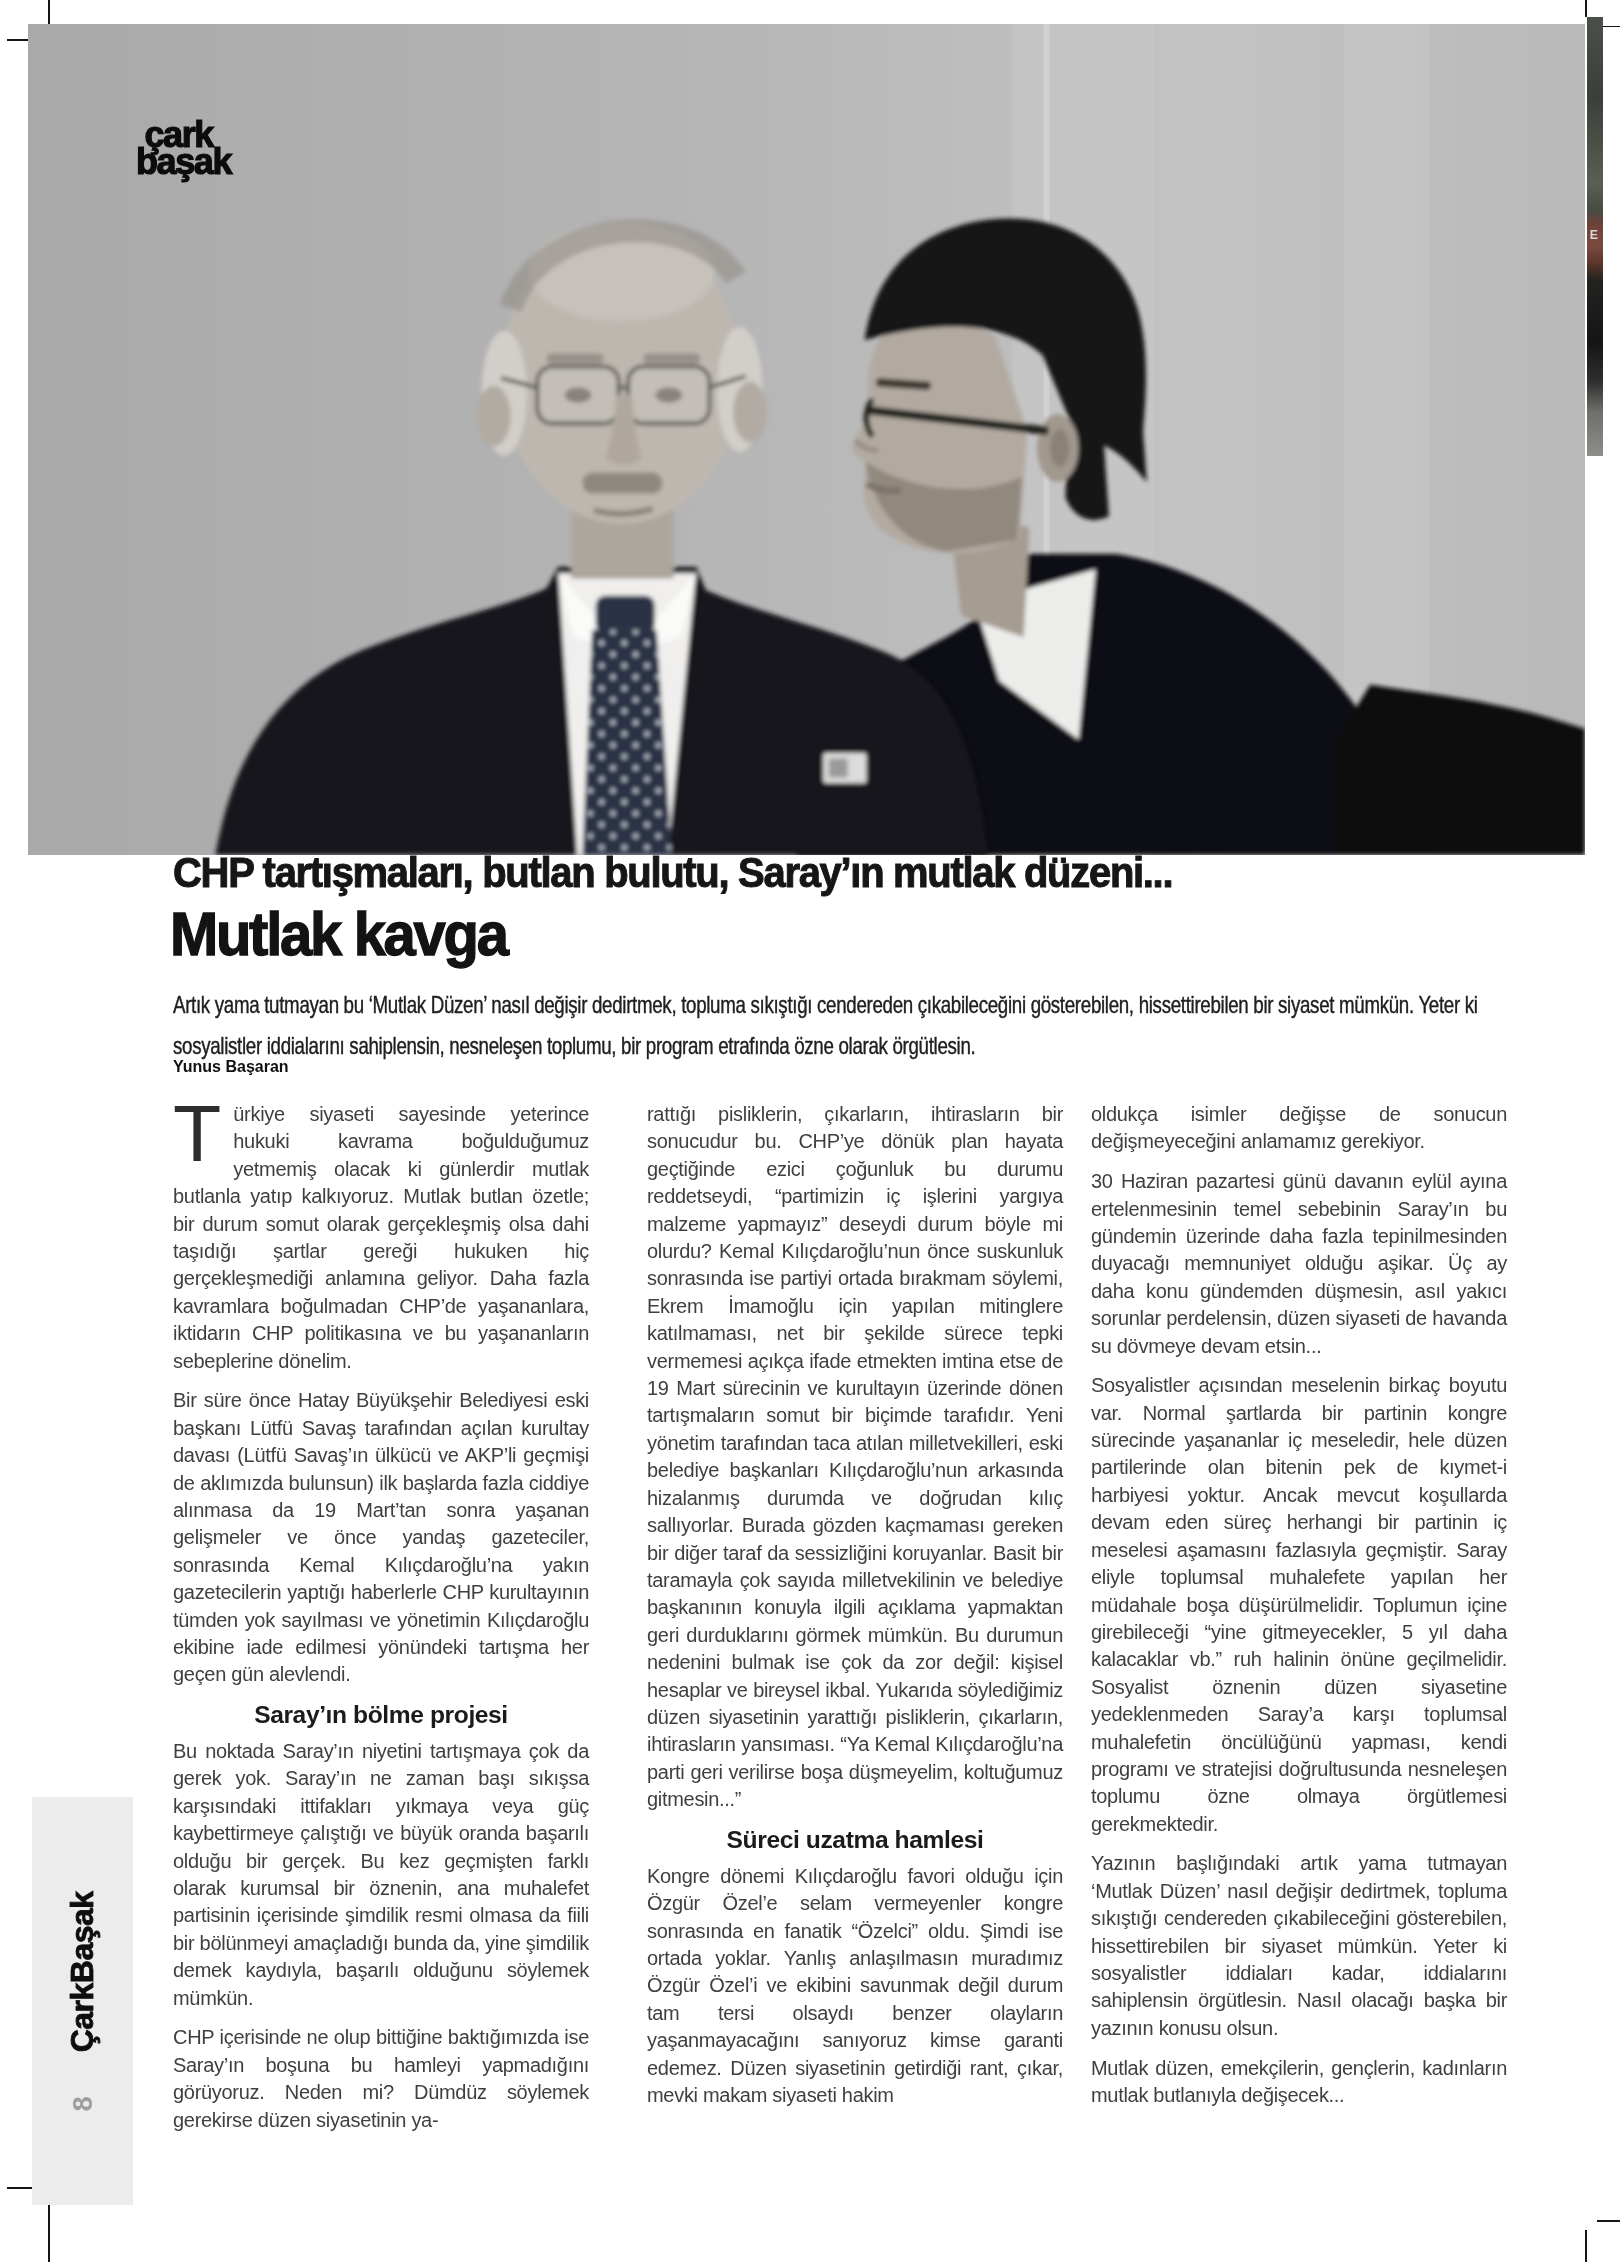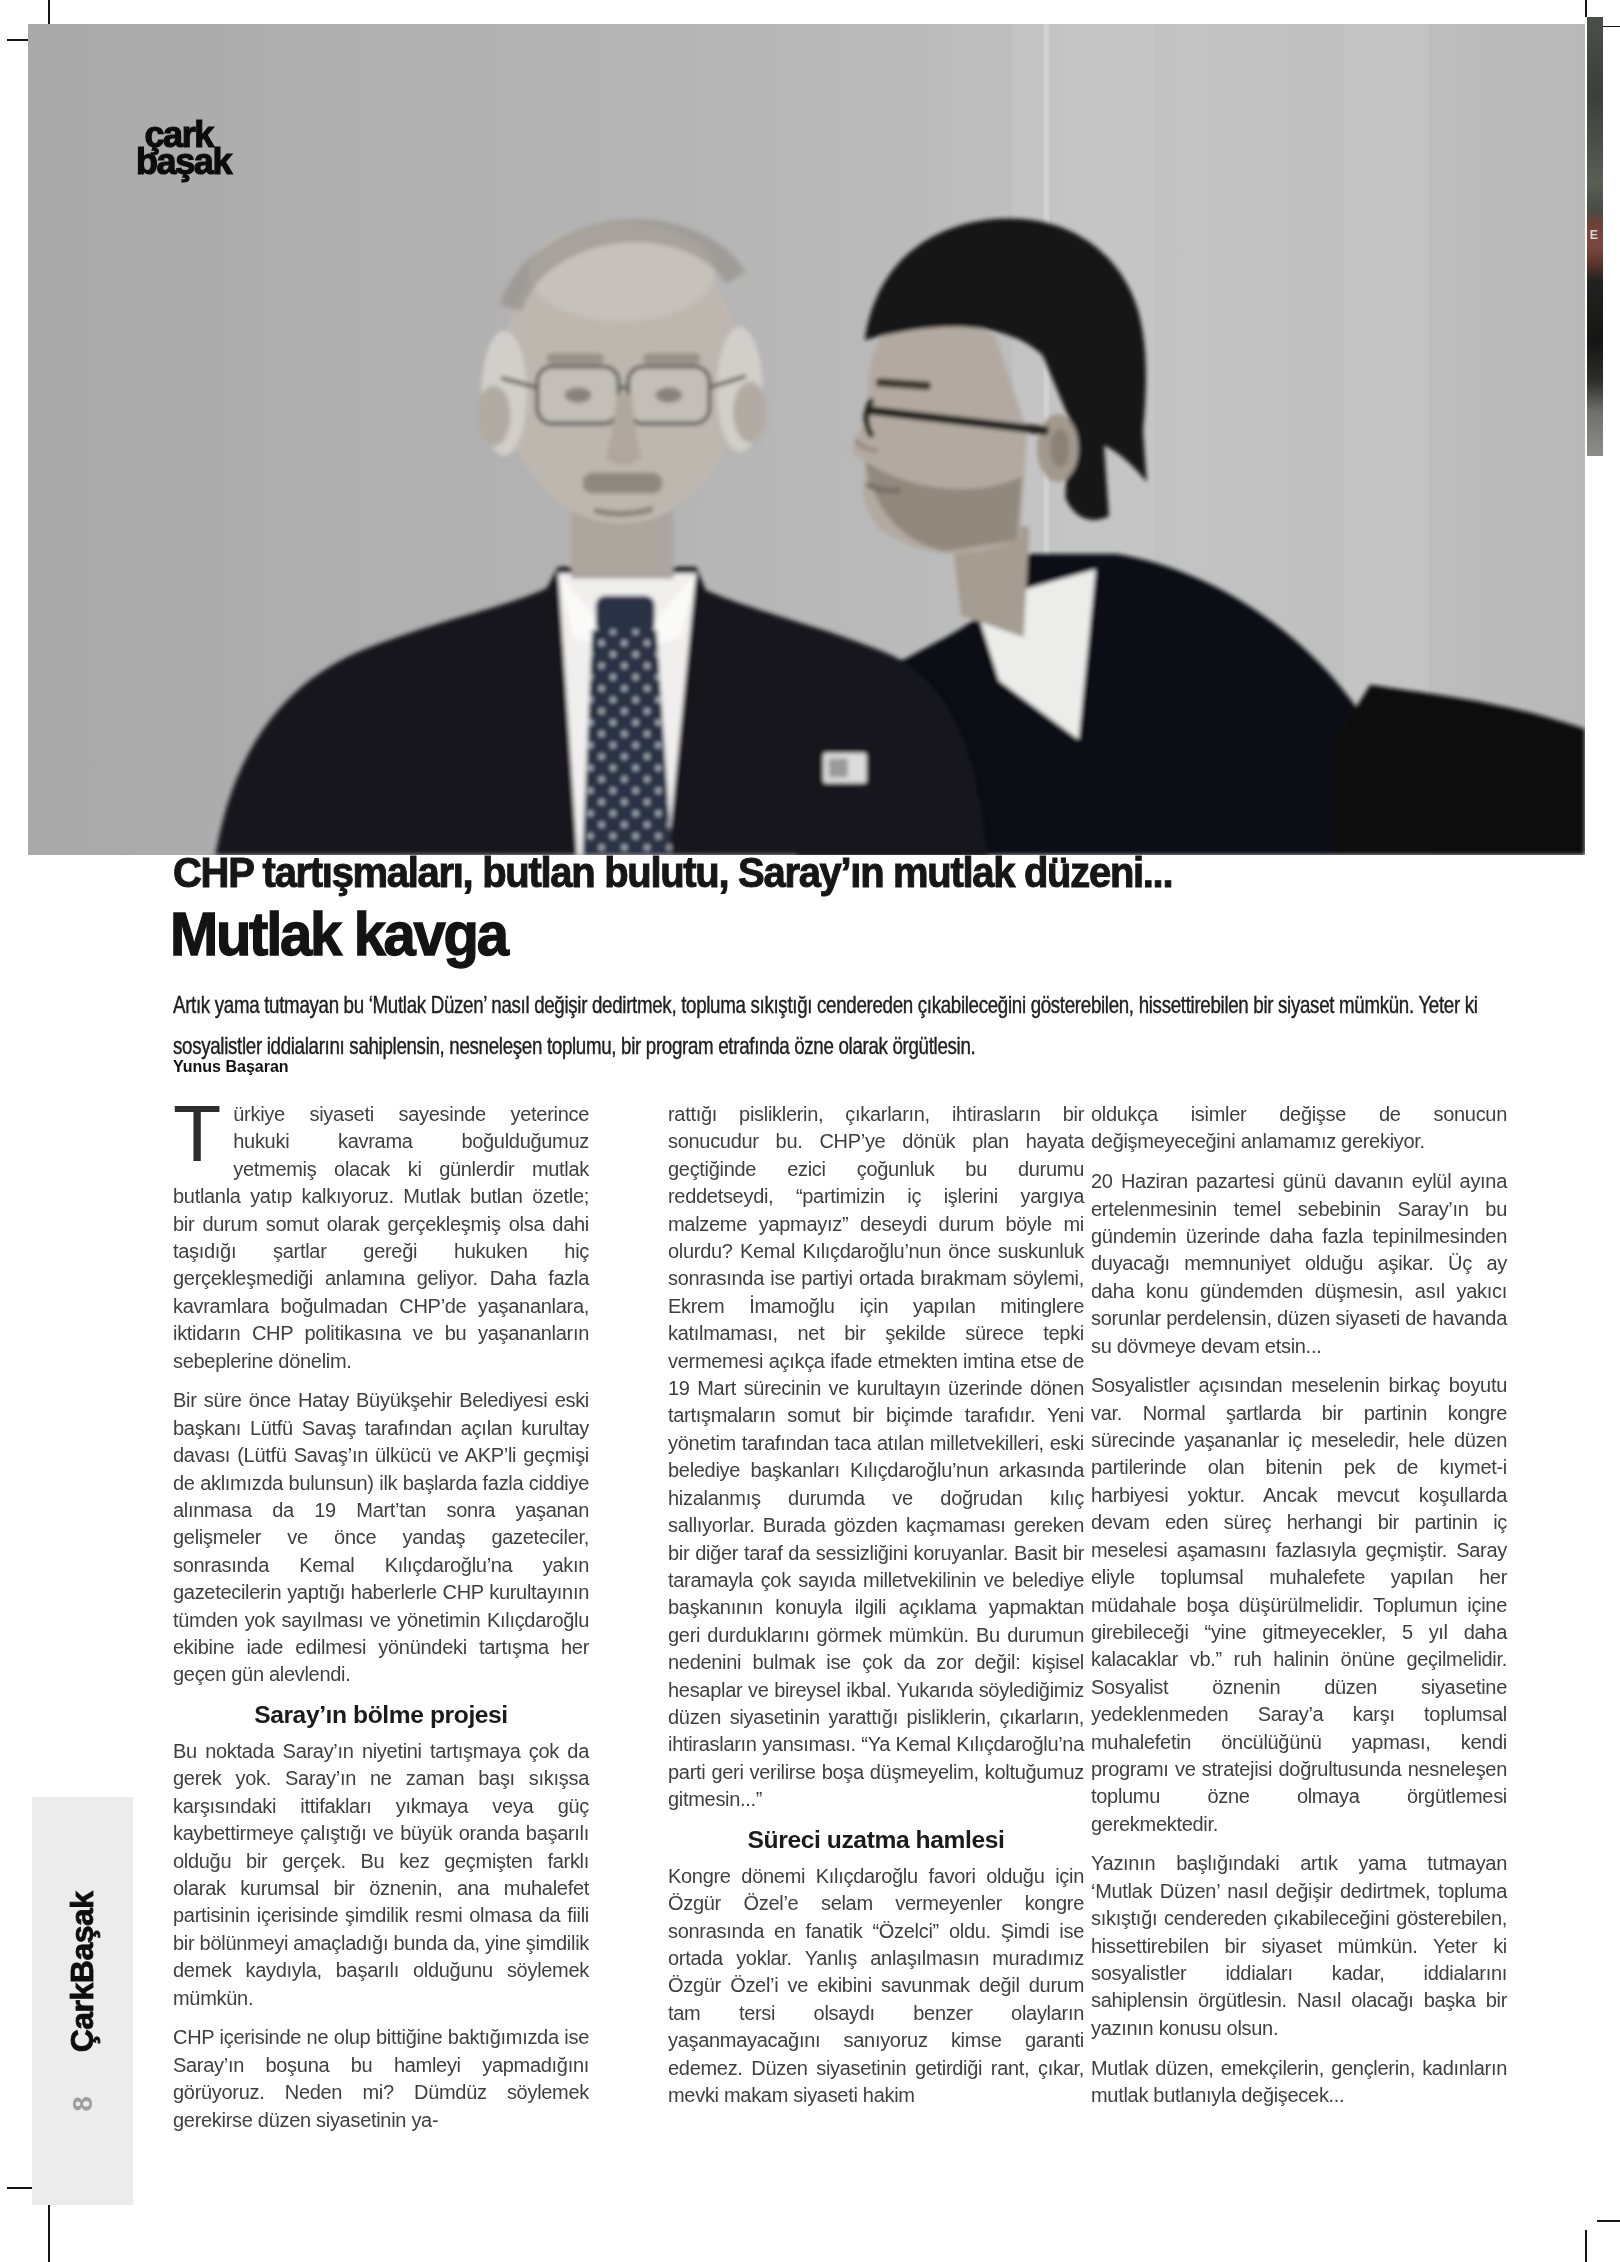--- a/index.html
+++ b/index.html
@@ -32,21 +32,21 @@
          letter-spacing:-2.4px;color:#131313;-webkit-text-stroke:1.3px #131313;
          transform:scaleX(.95);transform-origin:0 0;white-space:nowrap;}
   .lede{position:absolute;left:166px;top:984px;margin:0;width:1751px;
         transform:scaleX(.78);transform-origin:0 0;font-size:24px;line-height:41px;
         font-weight:400;letter-spacing:-0.4px;color:#202020;-webkit-text-stroke:0.4px #202020;}
   .byline{position:absolute;left:166px;top:1058px;font-size:16px;font-weight:700;color:#101010;}
 
   
   .col{position:absolute;top:1101px;width:416px;font-size:20px;line-height:27.4px;
        text-align:justify;color:#3f3f3f;letter-spacing:-0.3px;}
-  .col1{left:166px;} .col2{left:661px;} .col3{left:1084px;}
+  .col1{left:166px;} .col2{left:640px;} .col3{left:1084px;}
   .col p{margin:0 0 12.3px 0;}
   .col h3{margin:8.5px 0 9.5px 0;font-size:24.6px;font-weight:700;color:#1b1b1b;
           letter-spacing:-0.4px;text-align:center;}
   .dropcap{float:left;font-size:79px;line-height:55px;padding:4.7px 12.3px 0 0;
            font-weight:400;color:#2d2d2d;}
 
   
   .edgebar{position:absolute;left:24.6px;top:1797px;width:101px;height:408px;background:#ececec;
            display:flex;align-items:center;justify-content:center;}
   .edgebar .rot{transform:rotate(-90deg);white-space:nowrap;display:flex;
@@ -166,21 +166,21 @@
   </div>
 
   <div class="col col2">
     <p>rattığı pisliklerin, çıkarların, ihtirasların bir sonucudur bu. CHP’ye dönük plan hayata geçtiğinde ezici çoğunluk bu durumu reddetseydi, “partimizin iç işlerini yargıya malzeme yapmayız” deseydi durum böyle mi olurdu? Kemal Kılıçdaroğlu’nun önce suskunluk sonrasında ise partiyi ortada bırakmam söylemi, Ekrem İmamoğlu için yapılan mitinglere katılmaması, net bir şekilde sürece tepki vermemesi açıkça ifade etmekten imtina etse de 19 Mart sürecinin ve kurultayın üzerinde dönen tartışmaların somut bir biçimde tarafıdır. Yeni yönetim tarafından taca atılan milletvekilleri, eski belediye başkanları Kılıçdaroğlu’nun arkasında hizalanmış durumda ve doğrudan kılıç sallıyorlar. Burada gözden kaçmaması gereken bir diğer taraf da sessizliğini koruyanlar. Basit bir taramayla çok sayıda milletvekilinin ve belediye başkanının konuyla ilgili açıklama yapmaktan geri durduklarını görmek mümkün. Bu durumun nedenini bulmak ise çok da zor değil: kişisel hesaplar ve bireysel ikbal. Yukarıda söylediğimiz düzen siyasetinin yarattığı pisliklerin, çıkarların, ihtirasların yansıması. “Ya Kemal Kılıçdaroğlu’na parti geri verilirse boşa düşmeyelim, koltuğumuz gitmesin...”</p>
     <h3>Süreci uzatma hamlesi</h3>
     <p>Kongre dönemi Kılıçdaroğlu favori olduğu için Özgür Özel’e selam vermeyenler kongre sonrasında en fanatik “Özelci” oldu. Şimdi ise ortada yoklar. Yanlış anlaşılmasın muradımız Özgür Özel’i ve ekibini savunmak değil durum tam tersi olsaydı benzer olayların yaşanmayacağını sanıyoruz kimse garanti edemez. Düzen siyasetinin getirdiği rant, çıkar, mevki makam siyaseti hakim</p>
   </div>
 
   <div class="col col3">
     <p>oldukça isimler değişse de sonucun değişmeyeceğini anlamamız gerekiyor.</p>
-    <p>20 Haziran pazartesi günü davanın eylül ayına ertelenmesinin temel sebebinin Saray’ın bu gündemin üzerinde daha fazla tepinilmesinden duyacağı memnuniyet olduğu aşikar. Üç ay daha konu gündemden düşmesin, asıl yakıcı sorunlar perdelensin, düzen siyaseti de havanda su dövmeye devam etsin...</p>
+    <p>30 Haziran pazartesi günü davanın eylül ayına ertelenmesinin temel sebebinin Saray’ın bu gündemin üzerinde daha fazla tepinilmesinden duyacağı memnuniyet olduğu aşikar. Üç ay daha konu gündemden düşmesin, asıl yakıcı sorunlar perdelensin, düzen siyaseti de havanda su dövmeye devam etsin...</p>
     <p>Sosyalistler açısından meselenin birkaç boyutu var. Normal şartlarda bir partinin kongre sürecinde yaşananlar iç meseledir, hele düzen partilerinde olan bitenin pek de kıymet-i harbiyesi yoktur. Ancak mevcut koşullarda devam eden süreç herhangi bir partinin iç meselesi aşamasını fazlasıyla geçmiştir. Saray eliyle toplumsal muhalefete yapılan her müdahale boşa düşürülmelidir. Toplumun içine girebileceği “yine gitmeyecekler, 5 yıl daha kalacaklar vb.” ruh halinin önüne geçilmelidir. Sosyalist öznenin düzen siyasetine yedeklenmeden Saray’a karşı toplumsal muhalefetin öncülüğünü yapması, kendi programı ve stratejisi doğrultusunda nesneleşen toplumu özne olmaya örgütlemesi gerekmektedir.</p>
     <p>Yazının başlığındaki artık yama tutmayan ‘Mutlak Düzen’ nasıl değişir dedirtmek, topluma sıkıştığı cendereden çıkabileceğini gösterebilen, hissettirebilen bir siyaset mümkün. Yeter ki sosyalistler iddiaları kadar, iddialarını sahiplensin örgütlesin. Nasıl olacağı başka bir yazının konusu olsun.</p>
     <p>Mutlak düzen, emekçilerin, gençlerin, kadınların mutlak butlanıyla değişecek...</p>
   </div>
 
   <div class="edgebar">
     <div class="rot">
       <span class="num">8</span>
       <span class="mag">ÇarkBaşak</span>
     </div>

